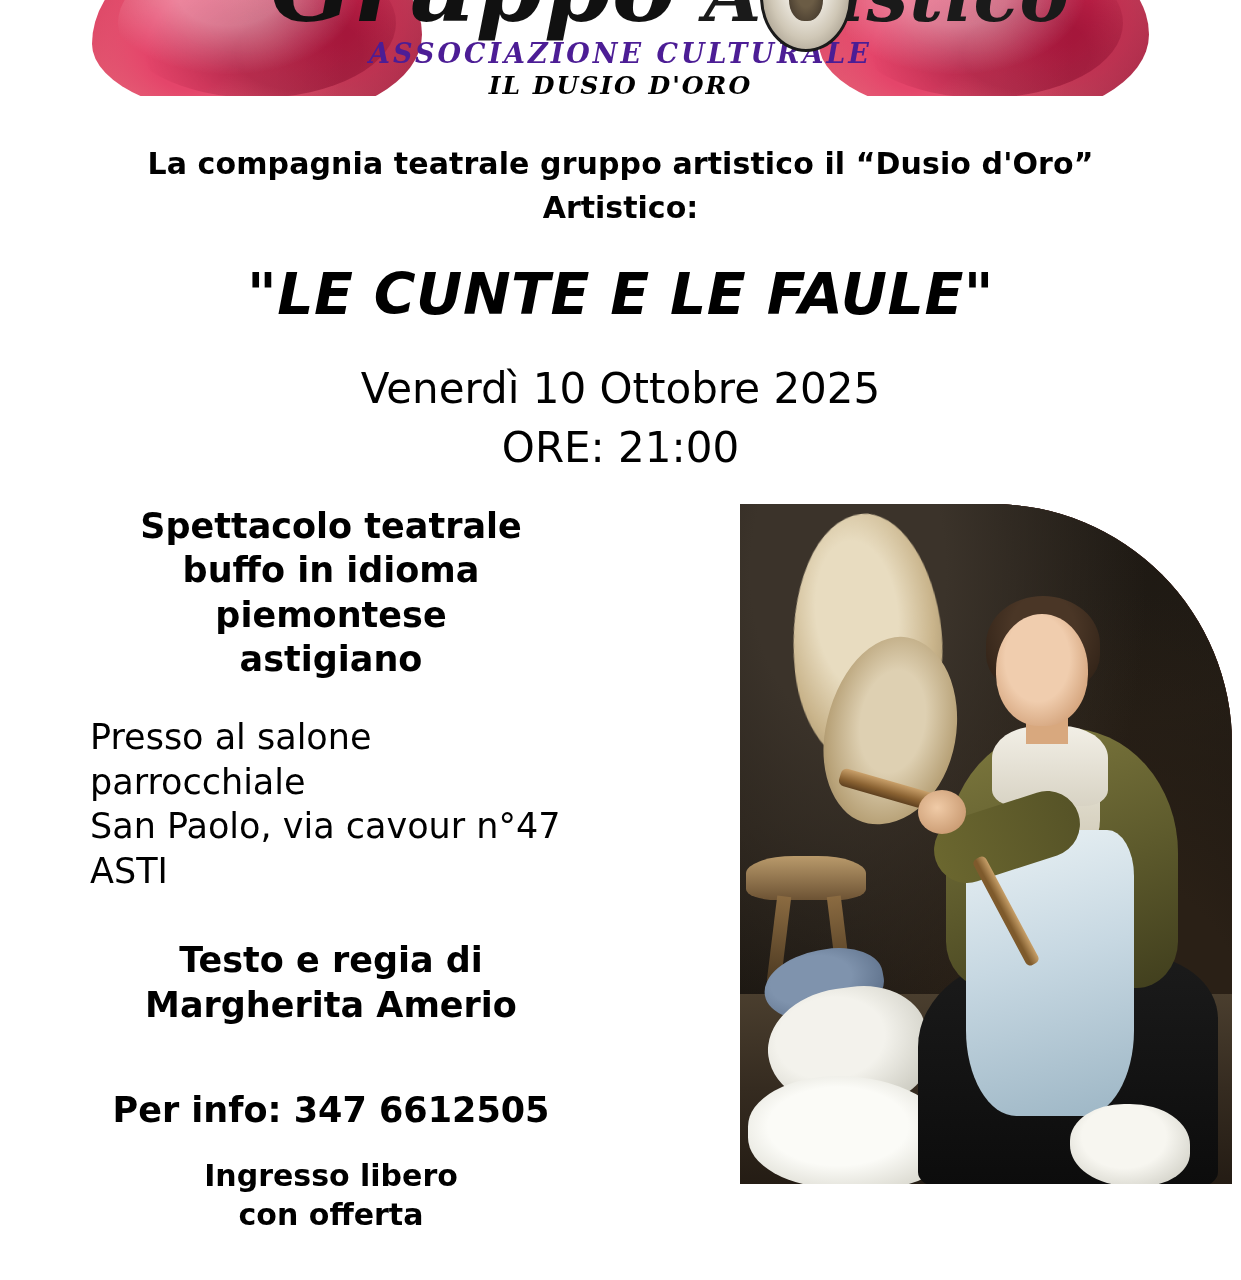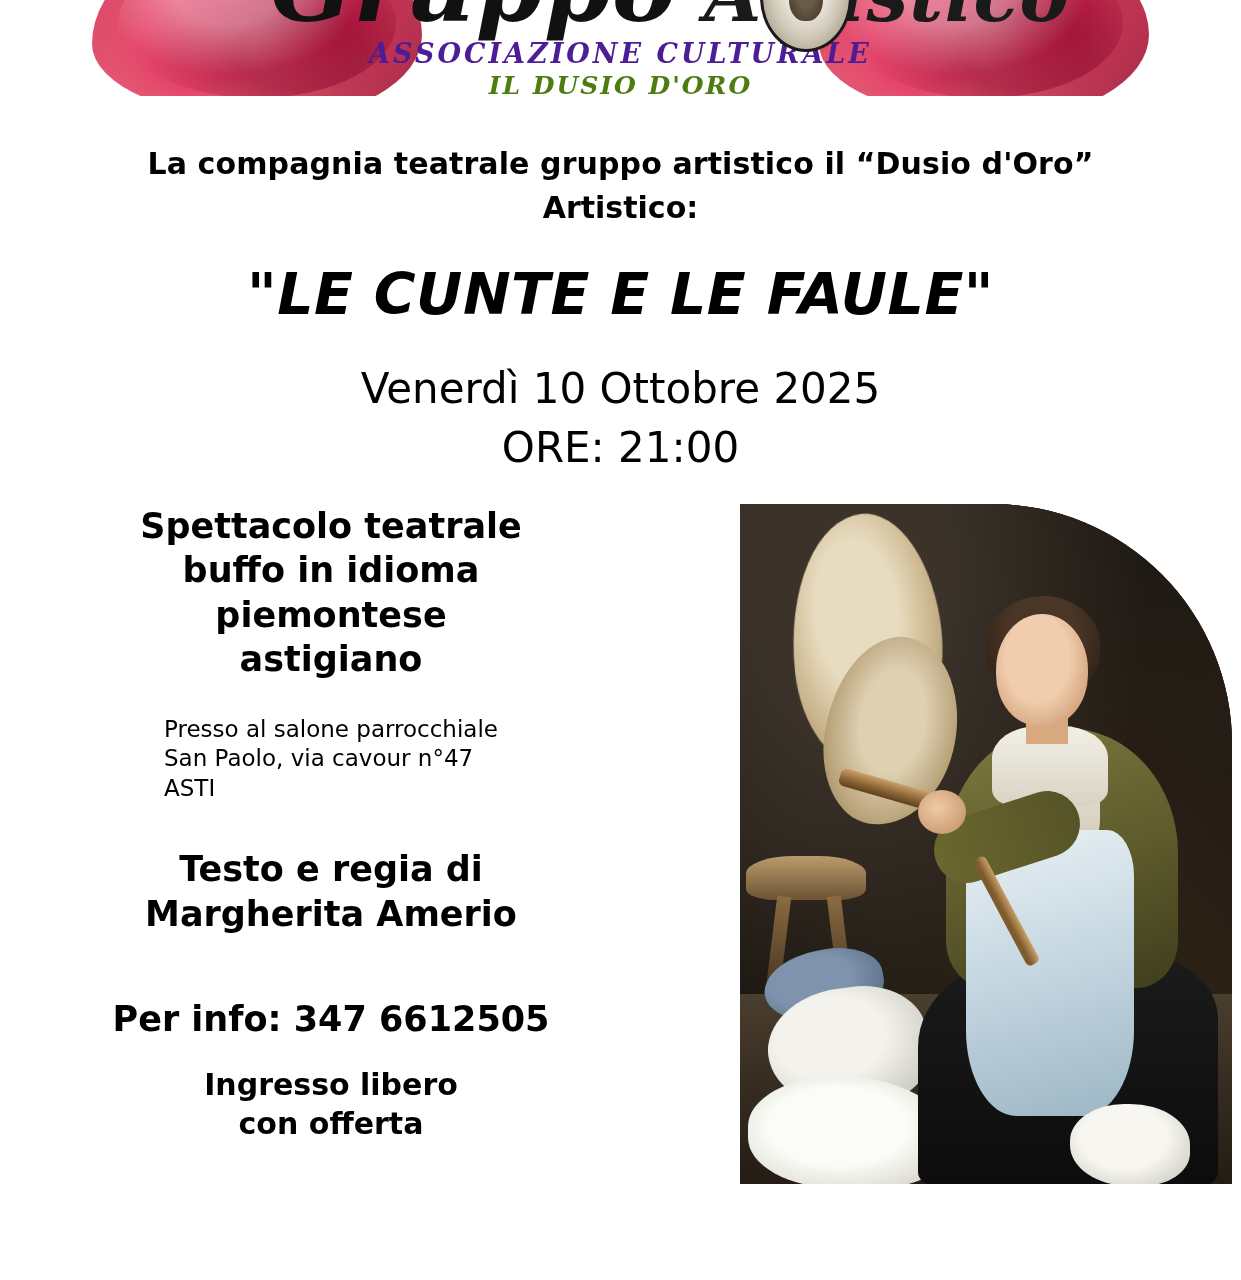--- a/index.html
+++ b/index.html
@@ -83,21 +83,21 @@
     letter-spacing: 3px;
     color: #4c1d95;
     margin-top: 2px;
   }
   .logo-sub2 {
     font-family: "DejaVu Serif", serif;
     font-weight: bold;
     font-style: italic;
     font-size: 25px;
     letter-spacing: 2px;
-    color: #4d7c0f;
+    color: #000000;
     margin-top: 2px;
   }
   .logo-emblem {
     position: absolute;
     left: 760px;
     top: -58px;
     width: 86px;
     height: 104px;
     border-radius: 50%;
     background:
@@ -163,21 +163,21 @@
     padding-left: 10px;
     box-sizing: border-box;
   }
   .subtitle {
     font-size: 35px;
     font-weight: bold;
     line-height: 1.27;
     padding: 0 110px;
   }
   .venue {
-    font-size: 23px;
+    font-size: 35px;
     font-weight: normal;
     line-height: 1.28;
     margin-top: 33px;
     padding: 0 80px;
     text-align: left;
     display: inline-block;
   }
   .credits {
     font-size: 35px;
     font-weight: bold;

